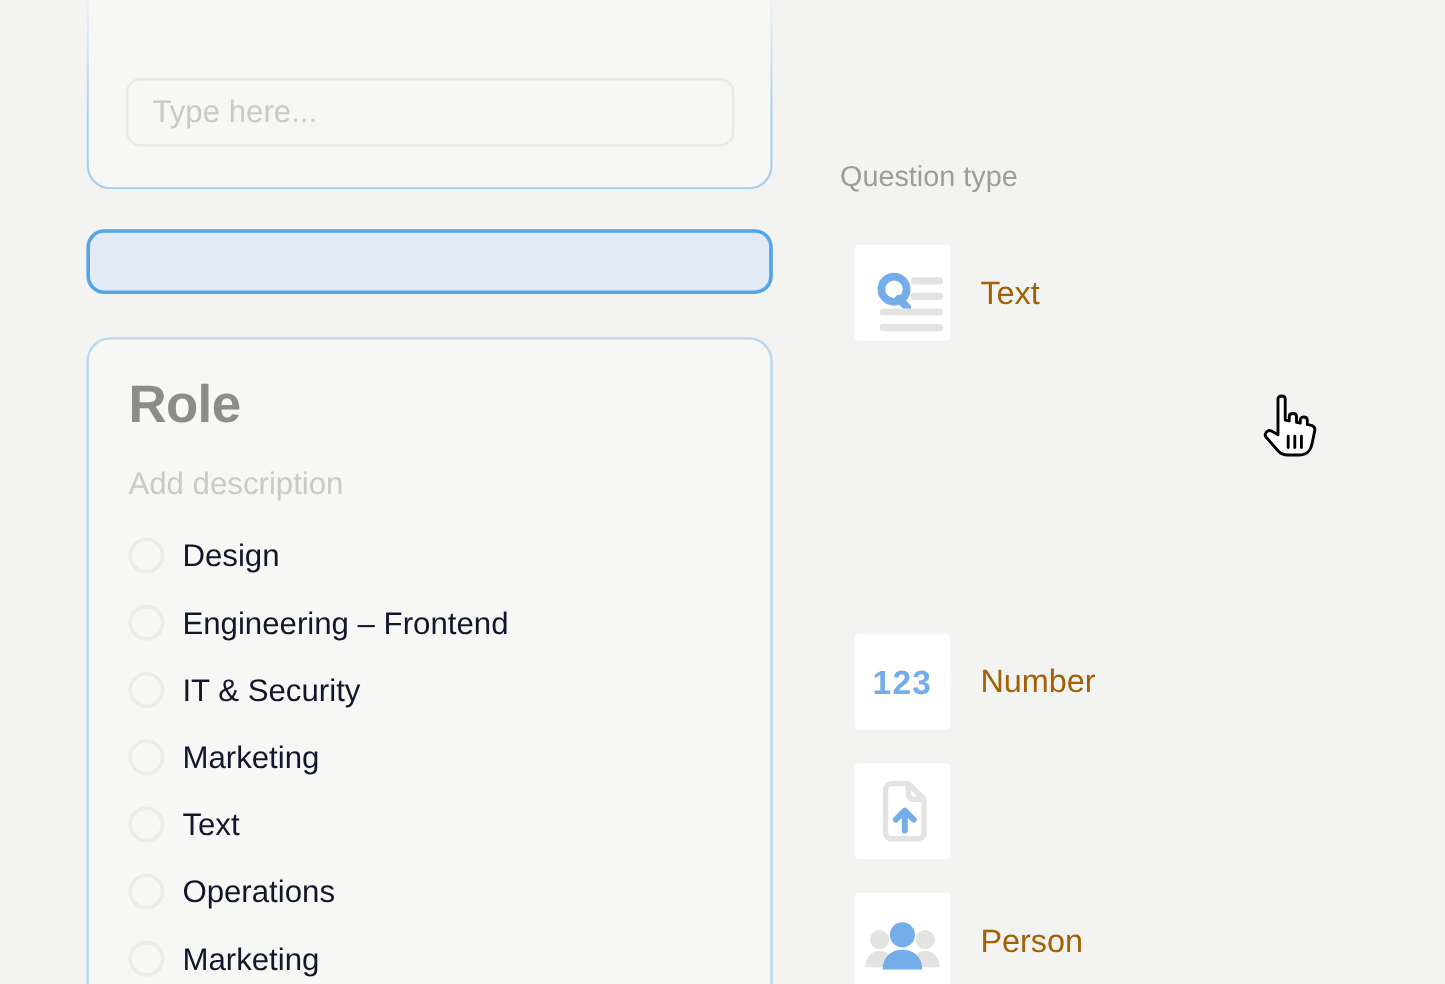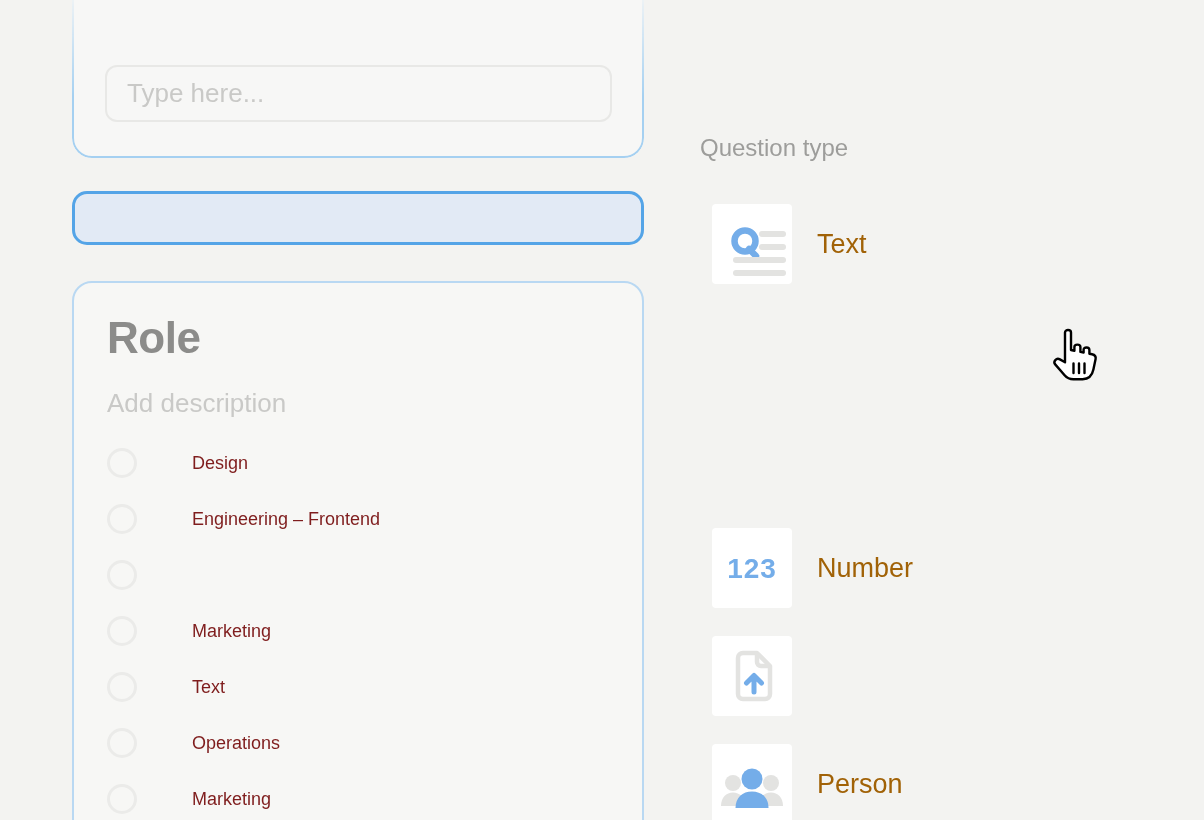--- a/index.html
+++ b/index.html
@@ -47,21 +47,21 @@
     padding: 30px 33px;
   }
   .role-title { font-size: 44px; font-weight: 700; color: #8c8c8a; letter-spacing: -0.5px; }
   .role-desc  { margin-top: 25px; font-size: 26px; color: #c9c9c7; }
   .option-list { margin-top: 16px; }
   .option-row { display: flex; align-items: center; height: 56px; gap: 15px; }
   .radio-circle {
     width: 30px; height: 30px; flex: 0 0 30px;
     border: 3px solid #ebebe9; border-radius: 50%; background: transparent;
   }
-  .option-label { font-size: 18px; color: #7f1d1d; margin-left: 40px; }
+  .option-label { font-size: 26px; color: #0f172a; }
 
   
   .qt-title {
     position: absolute; left: 700px; top: 134px;
     font-size: 24px; font-weight: 400; color: #9d9d9b;
   }
   .qt-row {
     position: absolute; left: 700px; width: 433px; height: 104px;
     display: flex; align-items: center; padding-left: 12px;
     border-radius: 15px;
@@ -95,20 +95,21 @@
       <div class="option-row">
         <span class="radio-circle"></span>
         <span class="option-label">Design</span>
       </div>
       <div class="option-row">
         <span class="radio-circle"></span>
         <span class="option-label">Engineering – Frontend</span>
       </div>
       <div class="option-row">
         <span class="radio-circle"></span>
+        <span class="option-label">IT &amp; Security</span>
       </div>
       <div class="option-row">
         <span class="radio-circle"></span>
         <span class="option-label">Marketing</span>
       </div>
       <div class="option-row">
         <span class="radio-circle"></span>
         <span class="option-label">Text</span>
       </div>
       <div class="option-row">

